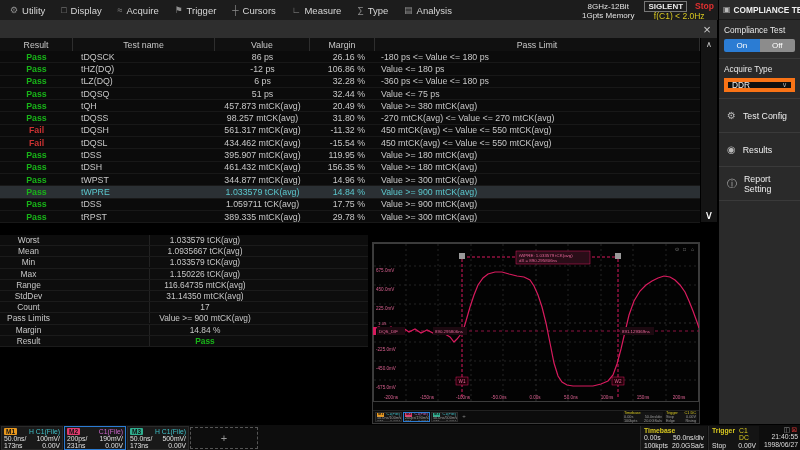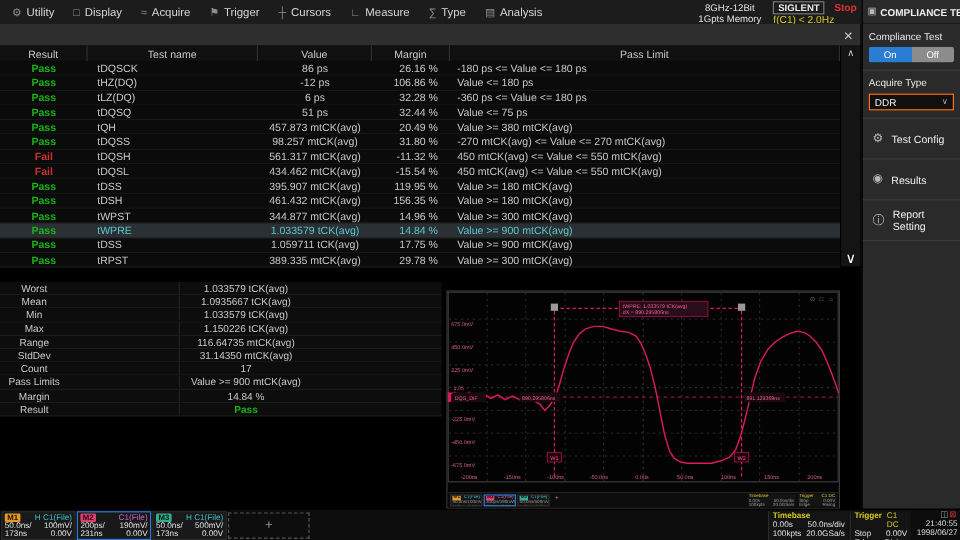--- a/index.html
+++ b/index.html
@@ -6,37 +6,37 @@
   html,body{background:#000}
   .screen{position:relative;width:800px;height:450px;background:#000;overflow:hidden;
     font-family:"Liberation Sans","DejaVu Sans",sans-serif;color:#c8c8c8}
   
   .menubar{position:absolute;left:0;top:0;width:718px;height:20px;background:#1c1c1c;display:flex;align-items:center}
   .menu-items{display:flex;width:452px;justify-content:space-between;padding-left:10px}
   .menu-item{display:flex;align-items:center;gap:4px;font-size:9.5px;color:#d6d6d6;cursor:default}
   .menu-item .ic{color:#8f8f8f;font-size:9px}
   .statusblk{position:absolute;right:4px;top:1px;display:flex;gap:10px;align-items:center}
   .acqinfo{text-align:center;font-size:8px;color:#e0e0e0;line-height:9px}
-  .brandcol{font-size:8.5px;line-height:9px;}
+  .brandcol{font-size:8.5px;line-height:9px;text-align:center}
   .brandrow{display:flex;gap:8px;align-items:center}
   .brand{font-weight:bold;color:#e8e8e8;border:1px solid #777;padding:0 3px;font-size:8px}
   .stop{color:#e03030;font-weight:bold}
   .freq{color:#d8c820}
   
   .sidebar{position:absolute;left:718px;top:0;width:82px;height:424px;background:#2a2a2a;border-left:1px solid #000}
   .sb-head{height:20px;display:flex;align-items:center;gap:3px;padding:0 4px;border-bottom:1px solid #1a1a1a;
     font-size:8.3px;font-weight:bold;color:#f0f0f0;white-space:nowrap}
   .sb-head .ic{color:#bbb;font-size:8px}
   .sb-sec{padding:5px 5px 6px 5px;border-bottom:1px solid #3a3a3a}
   .sb-label{font-size:8.3px;color:#e8e8e8;margin-bottom:4px}
   .toggle{display:flex;border-radius:2px;overflow:hidden;height:13px}
   .toggle .opt{flex:1;font-size:8px;display:flex;align-items:center;justify-content:center;color:#fff}
   .opt.on{background:#2b7cd3}
   .opt.off{background:#8c8c8c}
-  .dropdown{height:14px;background:#101010;border:1px solid #f97316;display:flex;align-items:center;
+  .dropdown{height:14px;background:#101010;border:4px solid #f97316;display:flex;align-items:center;
     justify-content:space-between;padding:0 4px;font-size:8.3px;color:#f0f0f0}
   .dropdown .ch{color:#aaa;font-size:7px}
   .sb-item{display:flex;align-items:center;gap:7px;height:34px;padding-left:8px;border-bottom:1px solid #3a3a3a;
     font-size:8.8px;color:#f0f0f0}
   .sb-item .ic{color:#b8b8b8;font-size:10px}
   
   .tbl-strip{position:absolute;left:0;top:20px;width:717px;height:18px;background:#2e2e2e}
   .tbl-close{position:absolute;right:2px;top:0;width:16px;height:18px;display:flex;align-items:center;
     justify-content:center;color:#ccc;font-size:13px}
   .tbl-head{position:absolute;left:0;top:38px;width:700px;height:13px;background:#101010;display:flex;

